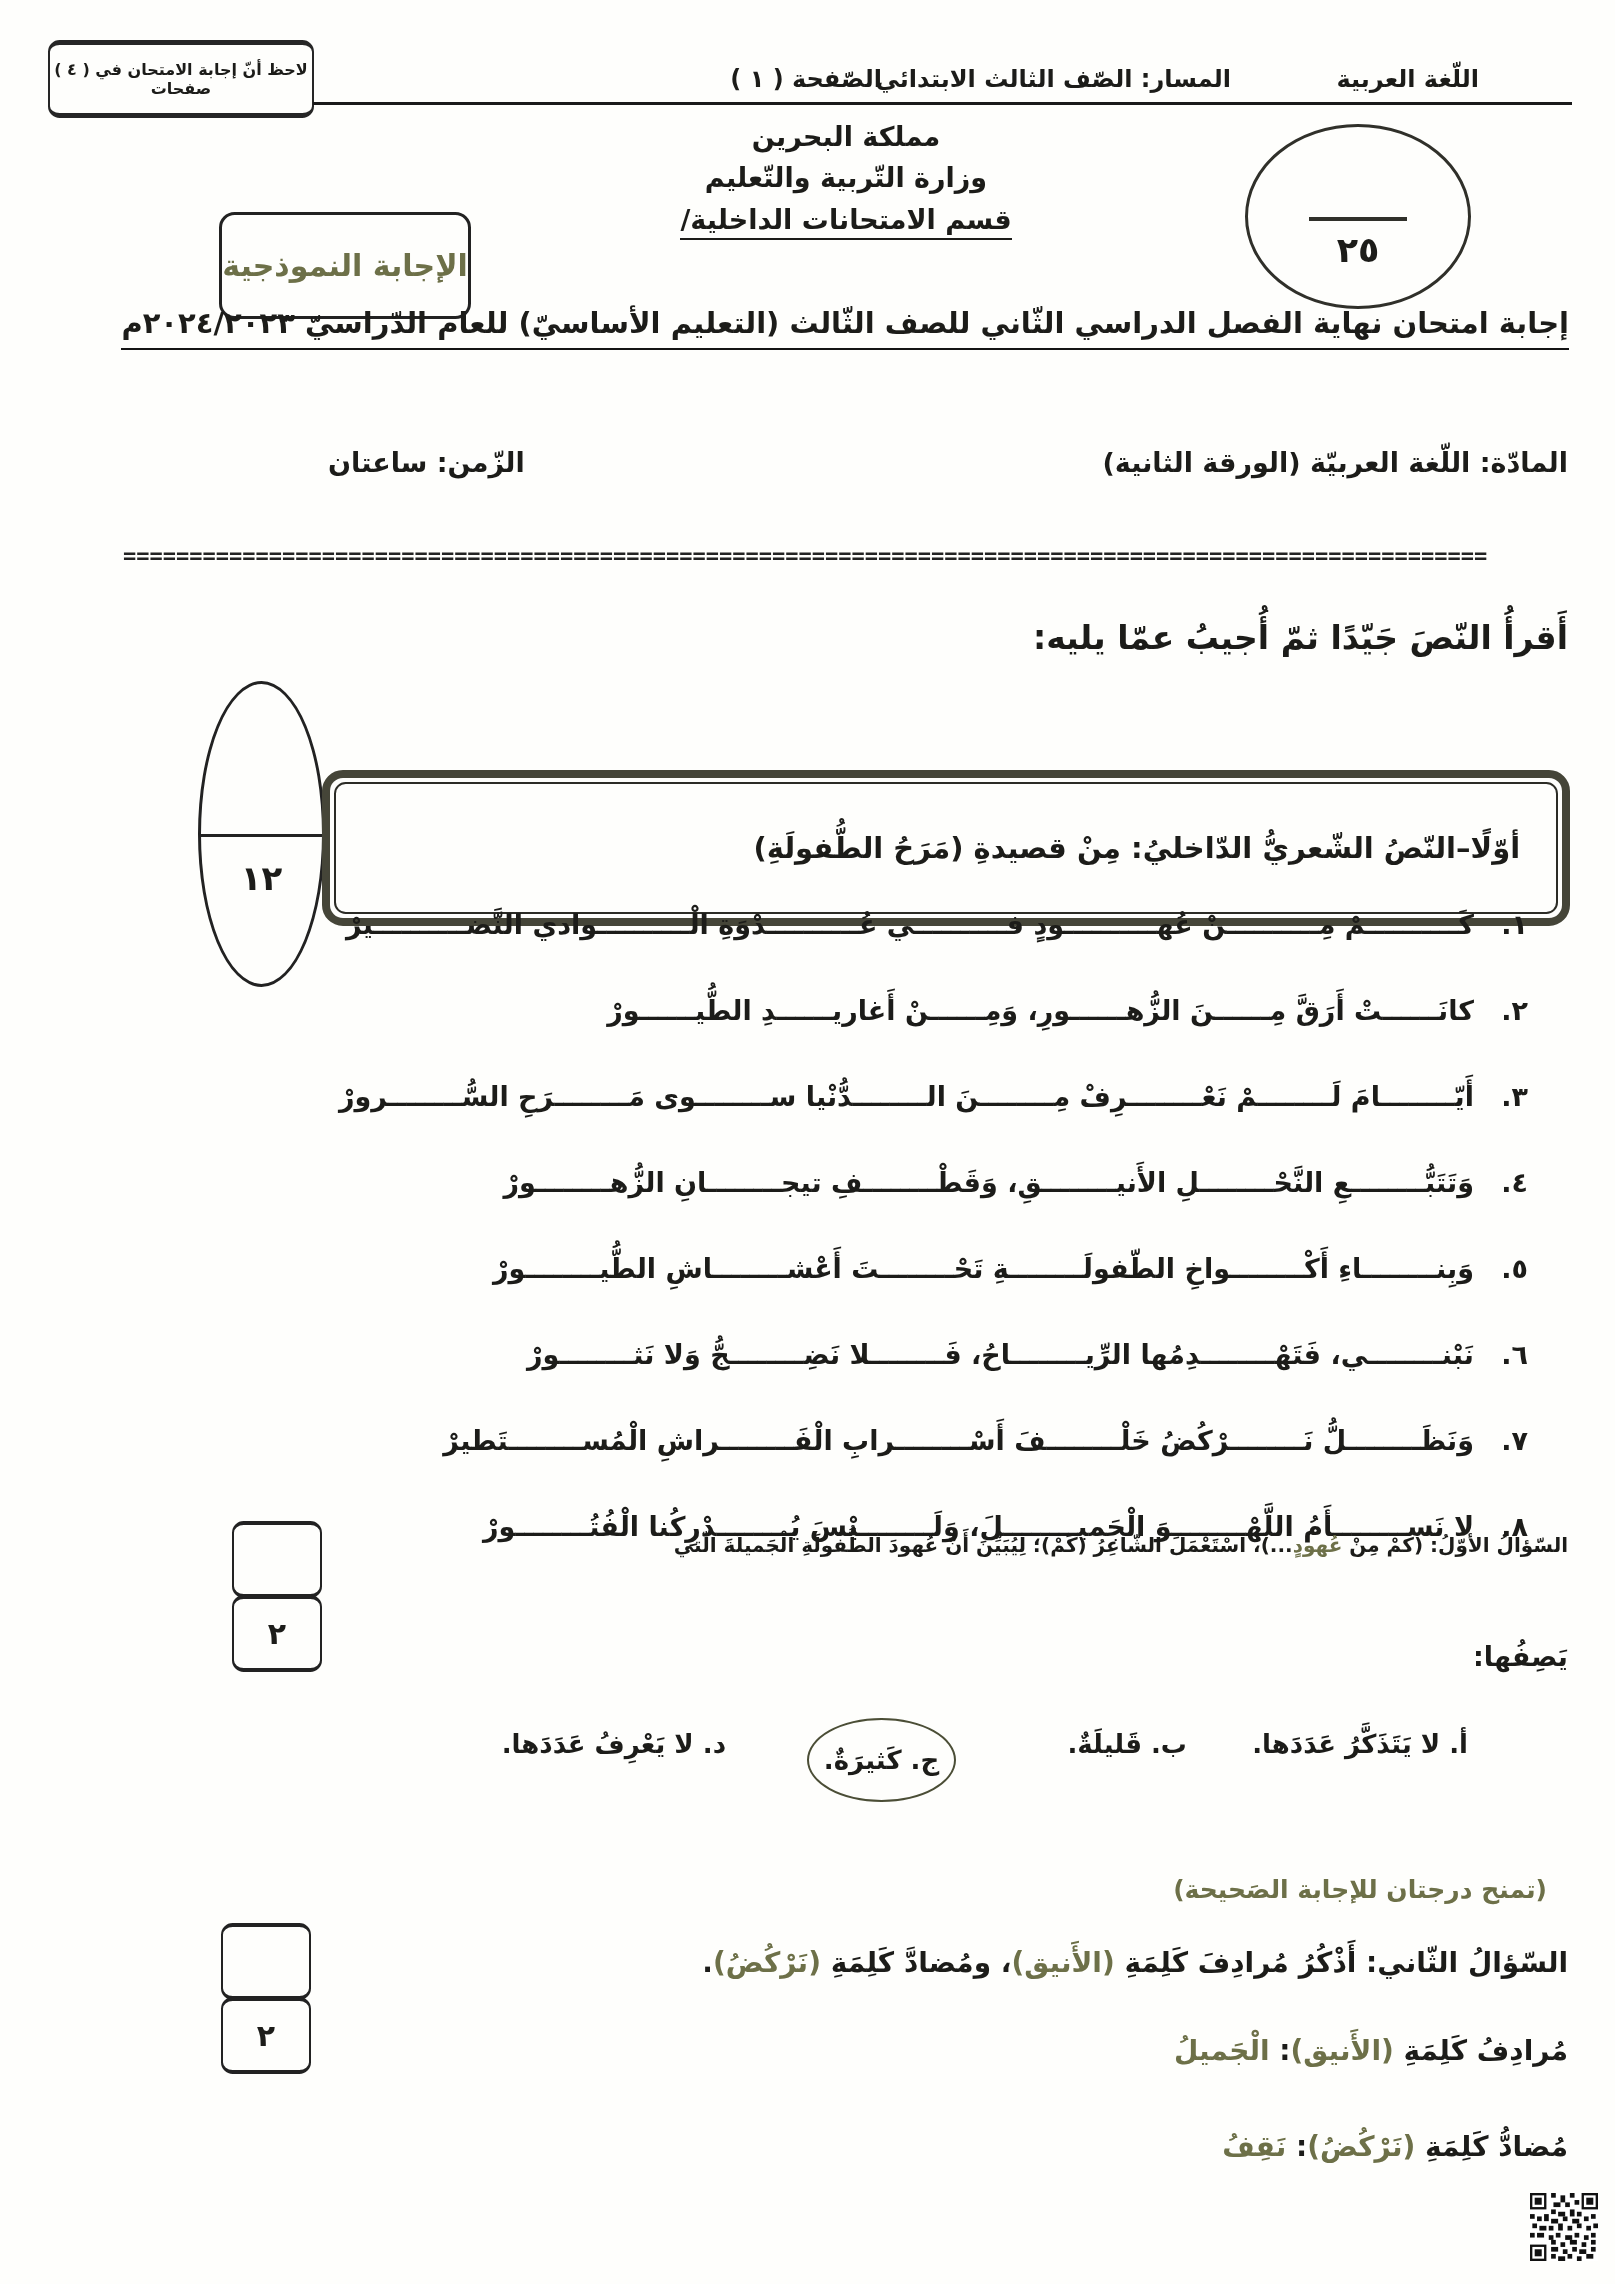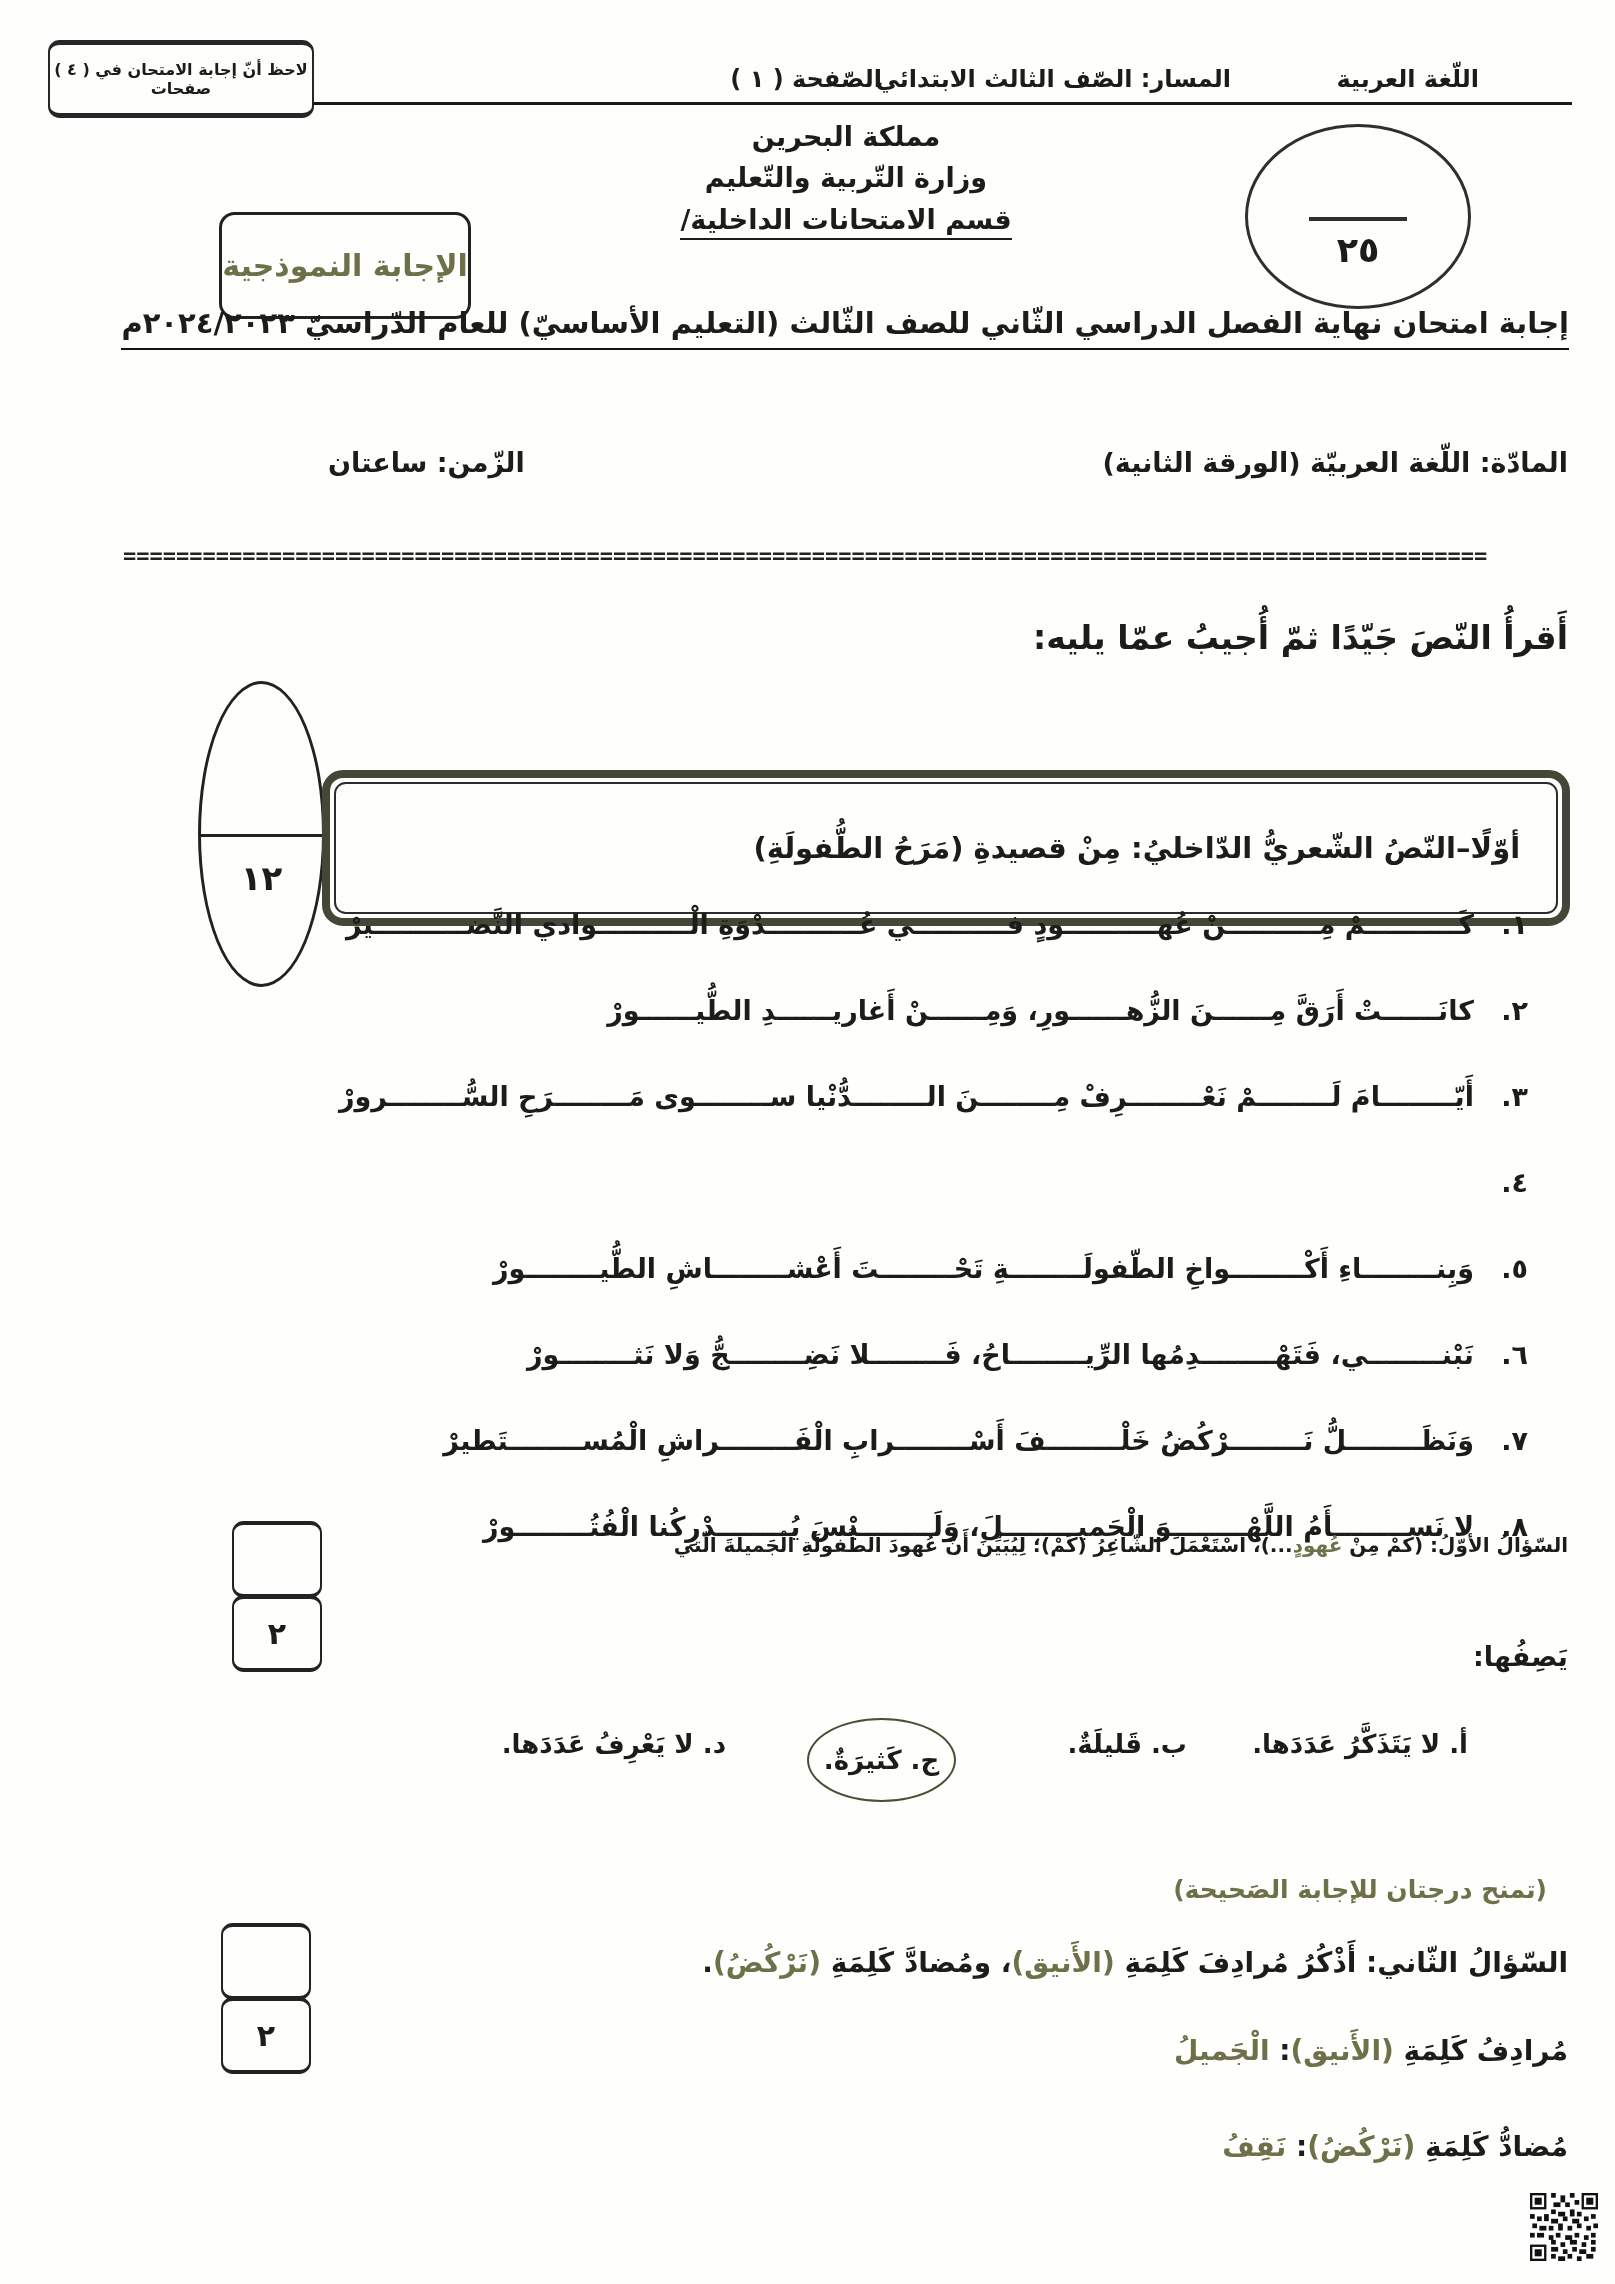--- a/index.html
+++ b/index.html
@@ -144,20 +144,21 @@
     <div class="poem-line">
       <span class="poem-num">٢.</span>
       <span>كانَــــــتْ أَرَقَّ مِــــــنَ الزُّهــــــورِ، وَمِــــــنْ أَغاريــــــدِ الطُّيــــــورْ</span>
     </div>
     <div class="poem-line">
       <span class="poem-num">٣.</span>
       <span>أَيّــــــــامَ لَــــــــمْ نَعْــــــــرِفْ مِــــــــنَ الــــــــدُّنْيا ســــــــوى مَــــــــرَحِ السُّــــــــرورْ</span>
     </div>
     <div class="poem-line">
       <span class="poem-num">٤.</span>
+      <span>وَتَتَبُّــــــــعِ النَّحْــــــــلِ الأَنيــــــــقِ، وَقَطْــــــــفِ تيجــــــــانِ الزُّهــــــــورْ</span>
     </div>
     <div class="poem-line">
       <span class="poem-num">٥.</span>
       <span>وَبِنــــــــاءِ أَكْــــــــواخِ الطّفولَــــــــةِ تَحْــــــــتَ أَعْشــــــــاشِ الطُّيــــــــورْ</span>
     </div>
     <div class="poem-line">
       <span class="poem-num">٦.</span>
       <span>نَبْنــــــــي، فَتَهْــــــــدِمُها الرِّيــــــــاحُ، فَــــــــلا نَضِــــــــجُّ وَلا نَثــــــــورْ</span>
     </div>
     <div class="poem-line">

